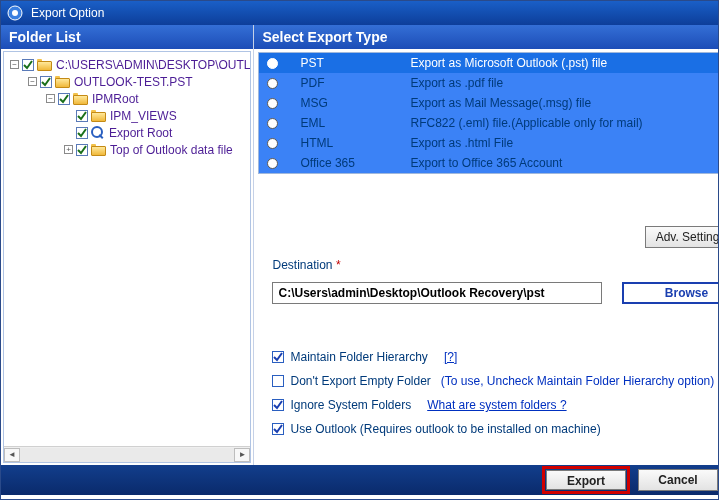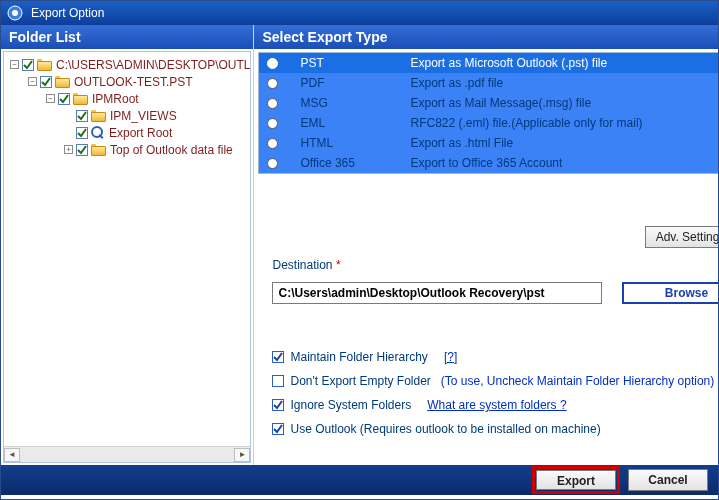--- a/index.html
+++ b/index.html
@@ -15,21 +15,21 @@
   .tree-row .sp { display:inline-block; }
   .expander { width:9px; height:9px; border:1px solid #8a8a8a; display:inline-flex; align-items:center; justify-content:center; font-size:8px; line-height:1; margin-right:3px; background:#fff; color:#555; }
   .chk { width:12px; height:12px; border:1px solid #5a7ab8; display:inline-flex; align-items:center; justify-content:center; margin-right:3px; background:#fff;}
   .chk svg { width:10px;height:10px; }
   .folder-icon { width:15px; height:12px; margin-right:4px; position:relative; display:inline-block;}
   .folder-icon::before{content:"";position:absolute;top:0;left:0;width:5px;height:3px;background:#f3c24a;border-radius:1px 1px 0 0;}
   .folder-icon::after{content:"";position:absolute;top:2px;left:0;width:15px;height:10px;background:linear-gradient(#ffe89a,#f0b83a);border-radius:1px;border:1px solid #c48a15;box-sizing:border-box;}
   .search-icon { width:14px;height:14px;margin-right:4px;display:inline-block;position:relative;}
   .search-icon::before{content:"";position:absolute;width:8px;height:8px;border:2px solid #2a5fc0;border-radius:50%;left:0;top:0;}
   .search-icon::after{content:"";position:absolute;width:2px;height:5px;background:#2a5fc0;transform:rotate(-45deg);left:9px;top:8px;}
-  .tree-label { font-size:12px; color:#7f1d1d; }
+  .tree-label { font-size:12px; color:#4c1d95; }
   .hscroll { position:absolute;bottom:0;left:0;right:0;height:16px;background:#efefef;border-top:1px solid #d0d0d0;display:flex;align-items:center;}
   .hscroll .btn{width:16px;height:14px;background:#f7f7f7;border:1px solid #bdbdbd;display:flex;align-items:center;justify-content:center;font-size:8px;color:#555;}
   .hscroll .track{flex:1;height:14px;background:#eaeaea;}
   .right-pane { flex:1; display:flex;flex-direction:column; }
   .export-list { border:1px solid #a0b8dc; margin:3px 4px 0 4px; background:#3b82f6; }
   .export-row { display:flex; align-items:center; height:20px; padding: 0 8px; font-size:12px; color:#003a7a;}
   .export-row.selected { background:#1a6fe5; color:#fff;}
   .radio { width:11px; height:11px; border:1px solid #5a5a5a; border-radius:50%; margin-right:22px; display:inline-flex;align-items:center;justify-content:center;background:#fff;}
   .radio.on::after { content:""; width:5px;height:5px;border-radius:50%;background:#222;}
   .export-row.selected .radio{border-color:#fff;}
@@ -43,21 +43,21 @@
   .dest-label .req{color:#c00000;}
   .dest-row { display:flex; align-items:center; margin-top:10px;}
   .dest-input { width:330px; height:22px; border:1px solid #7a7a7a; padding:0 5px; font-size:12px; color:#000; font-family:inherit; font-weight:bold;}
   .browse-btn { width:128px; height:22px; margin-left:20px; border:2px solid #1a3fb0; background:#fff; color:#1a3fb0; font-weight:bold; font-size:12px; font-family:inherit;}
   .chk-row { display:flex; align-items:center; margin-top:10px; font-size:12px; color:#003a7a;}
   .chk-row.first{margin-top:46px;}
   .cbx { width:12px;height:12px;border:1px solid #2a5fc0;margin-right:6px;display:inline-flex;align-items:center;justify-content:center;background:#fff;}
   .cbx.on svg{width:10px;height:10px;}
   .help-link { color:#0030c0; text-decoration:underline; margin-left:16px;}
   .note { color:#0030c0; margin-left:10px;}
-  .footer { height:30px; background:linear-gradient(#123e8c,#0a2a6b); display:flex; align-items:center; justify-content:flex-end; padding-right:10px;}
+  .footer { height:30px; background:linear-gradient(#123e8c,#0a2a6b); display:flex; align-items:center; justify-content:flex-end; padding-right:0;}
   .footer .win-btn{height:22px;min-width:80px;}
   .export-highlight{ border:3px solid #d00000; padding:1px; display:inline-block;}
   .export-highlight .win-btn{font-weight:bold;min-width:80px;height:20px;}
   .cancel-wrap{margin-left:8px;}
   .cancel-wrap .win-btn{font-weight:bold;text-align:center;}
 </style>
 </head>
 <body>
 
 <div class="titlebar">

